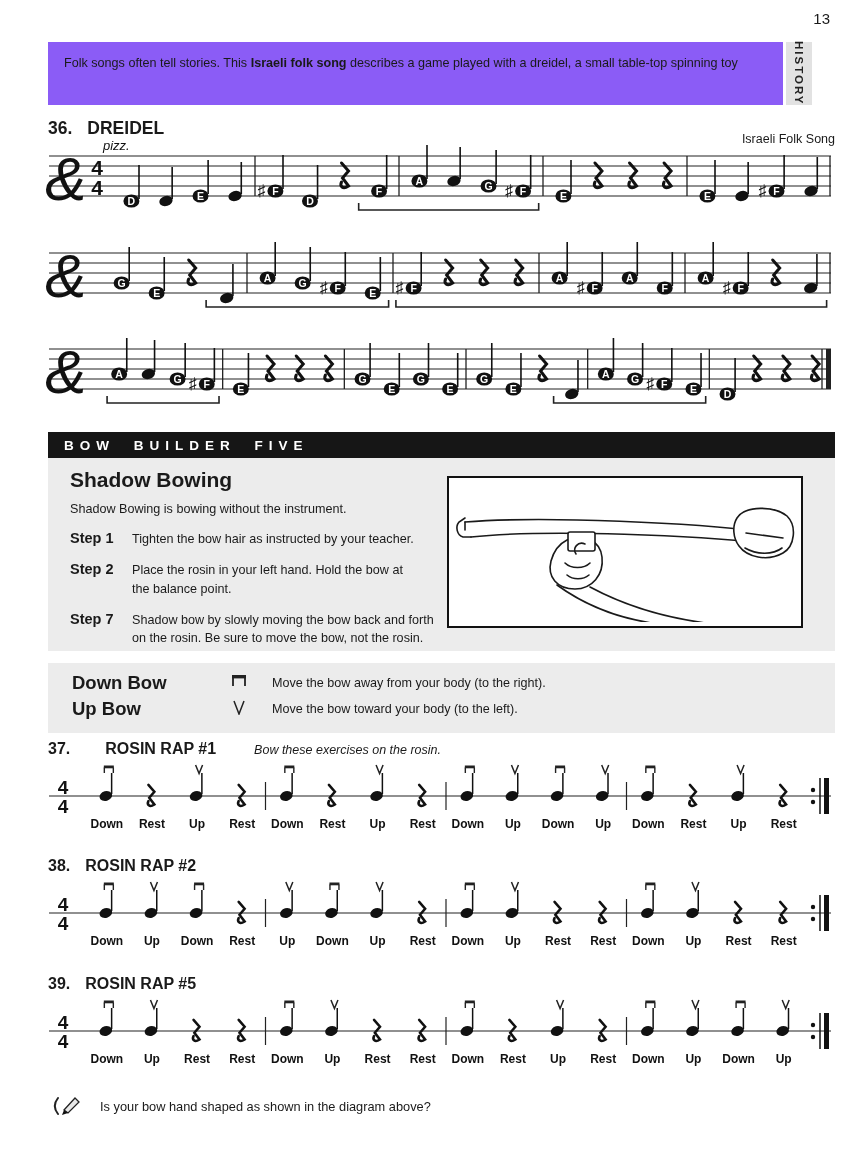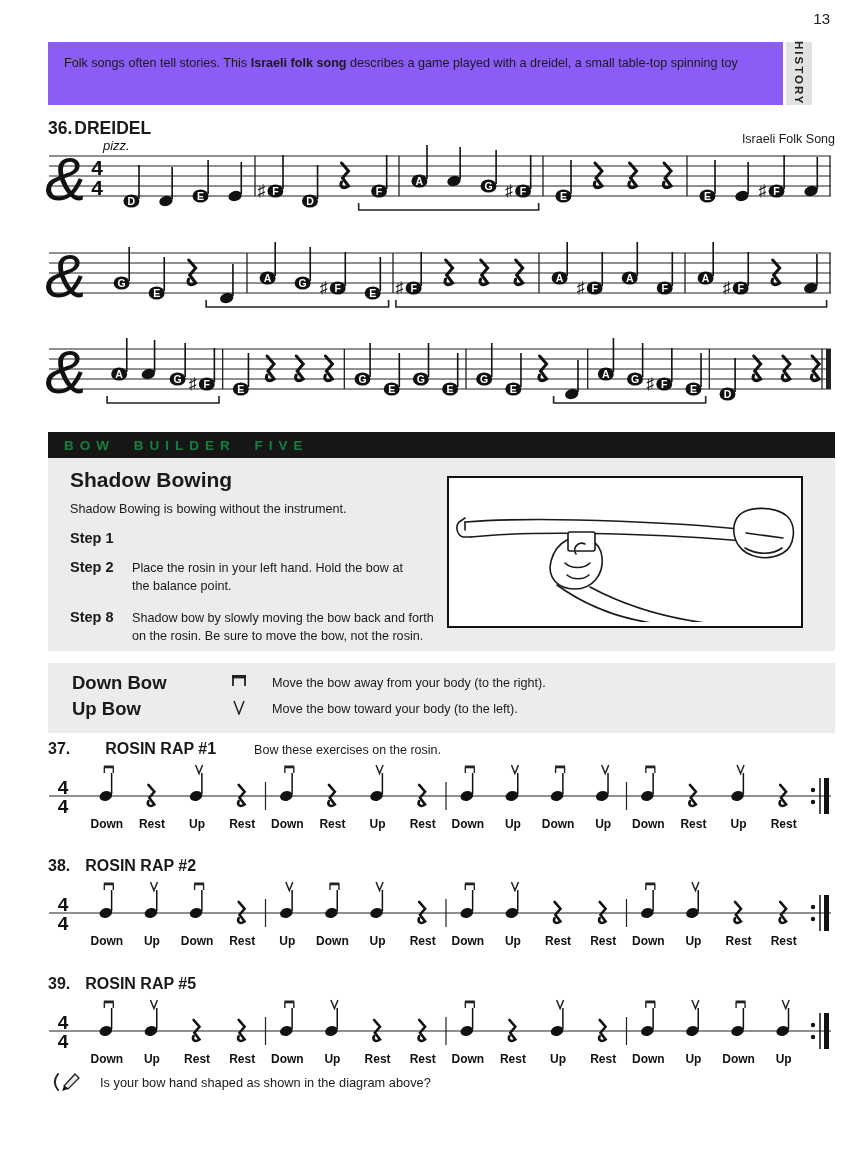--- a/index.html
+++ b/index.html
@@ -6,43 +6,43 @@
   .page{position:relative;width:864px;height:1152px;background:#fff;overflow:hidden;
         font-family:"Liberation Sans",sans-serif;color:#1a1a1a;}
   .abs{position:absolute;}
   .page-number{top:10px;right:34px;font-size:15px;}
   .history-box{left:48px;top:42px;width:703px;height:41px;background:#8b5cf6;
                padding:11px 16px;font-size:12.6px;line-height:1.6;}
   .history-tab{left:786px;top:42px;width:26px;height:63px;background:#e2e2e2;
                display:flex;align-items:center;justify-content:center;}
   .history-tab span{writing-mode:vertical-rl;font-weight:bold;font-size:11.5px;
                letter-spacing:2px;color:#222;}
-  .piece-header{left:48px;top:118px;display:flex;align-items:baseline;gap:2px;
+  .piece-header{left:48px;top:118px;display:flex;align-items:baseline;gap:15px;
                font-weight:bold;font-size:17.5px;}
   .credit{top:132px;right:29px;font-size:12.5px;}
-  .banner{left:48px;top:432px;width:771px;height:26px;background:#161616;color:#15803d;
+  .banner{left:48px;top:432px;width:771px;height:26px;background:#161616;color:#ffffff;
           display:flex;align-items:center;padding-left:16px;font-weight:bold;
           font-size:13.5px;letter-spacing:6px;word-spacing:9px;}
   .shadow-box{left:48px;top:458px;width:787px;height:193px;background:#ececec;}
   .shadow-heading{left:22px;top:10px;font-weight:bold;font-size:21px;}
   .shadow-intro{left:22px;top:44px;font-size:12.6px;}
   .steps{left:22px;top:72px;width:392px;}
   .step-row{display:flex;margin-bottom:13px;}
   .step-label{width:62px;font-weight:bold;font-size:14.5px;flex:none;}
   .step-text{font-size:12.6px;line-height:1.45;}
   .illus{right:32px;top:18px;width:352px;height:148px;background:#fff;border:2px solid #111;}
   .bow-box{left:48px;top:663px;width:787px;height:70px;background:#ececec;}
   .bow-row{position:absolute;left:24px;display:flex;align-items:center;}
   .bow-name{width:158px;font-weight:bold;font-size:18.5px;}
   .bow-sym{width:42px;}
   .bow-desc{font-size:12.6px;}
   .ex-header{left:48px;display:flex;align-items:baseline;font-weight:bold;font-size:16px;}
   .ex-title{margin-left:15px;}
-  .ex-note{margin-left:18px;font-weight:normal;font-size:12.5px;}
-  .footer{left:52px;top:1070px;display:flex;align-items:center;gap:20px;font-size:12.8px;}
+  .ex-note{margin-left:18px;font-weight:normal;font-style:italic;font-size:12.5px;}
+  .footer{left:52px;top:1094px;display:flex;align-items:center;gap:20px;font-size:12.8px;}
   svg text{font-family:"Liberation Sans",sans-serif;}
 </style>
 </head>
 <body>
 
 <div class="page">
 
   <div class="abs page-number">13</div>
 
   <div class="abs history-box">
@@ -269,27 +269,28 @@
     </svg>
 
   <div class="abs banner">BOW BUILDER FIVE</div>
 
   <div class="abs shadow-box">
     <div class="abs shadow-heading">Shadow Bowing</div>
     <div class="abs shadow-intro">Shadow Bowing is bowing without the instrument.</div>
     <div class="abs steps">
       <div class="step-row">
         <div class="step-label">Step 1</div>
+        <div class="step-text"><span>Tighten the bow hair as instructed by your teacher.</span></div>
       </div>
       <div class="step-row">
         <div class="step-label">Step 2</div>
         <div class="step-text"><span>Place the rosin in your left hand.  Hold the bow at</span><br><span>the balance point.</span></div>
       </div>
       <div class="step-row">
-        <div class="step-label">Step 8</div>
+        <div class="step-label">Step 7</div>
         <div class="step-text"><span>Shadow bow by slowly moving the bow back and forth</span><br><span>on the rosin.  Be sure to move the bow, not the rosin.</span></div>
       </div>
     </div>
     <div class="abs illus">
       <svg width="348" height="144" viewBox="0 0 348 144">
         <g stroke="#1a1a1a" fill="none" stroke-width="1.6" stroke-linecap="round">
           <path d="M16,40 L10,44 C6,49 8,57 14,59 L22,59" fill="#fff"></path>
           <path d="M16,44 C90,38 250,44 330,56"></path>
           <path d="M22,59 C95,51 255,57 330,67"></path>
           <path d="M16,44 L16,52"></path>

